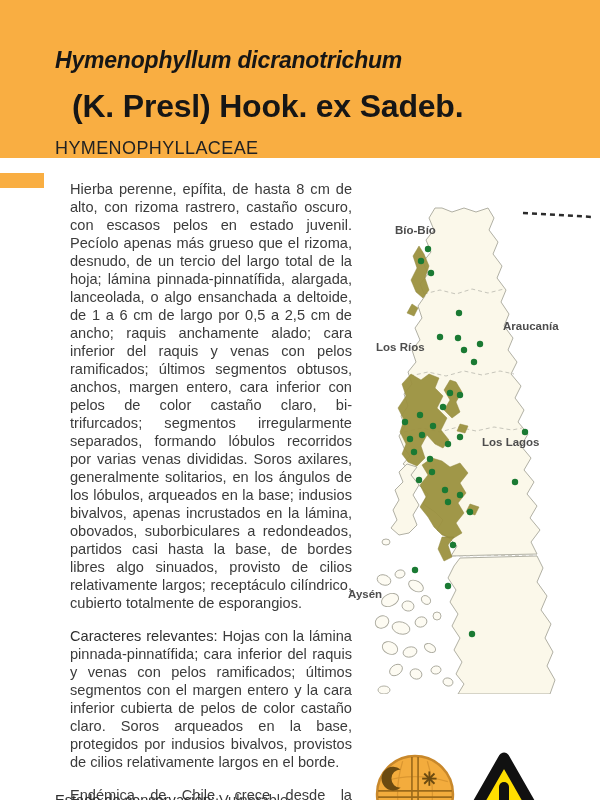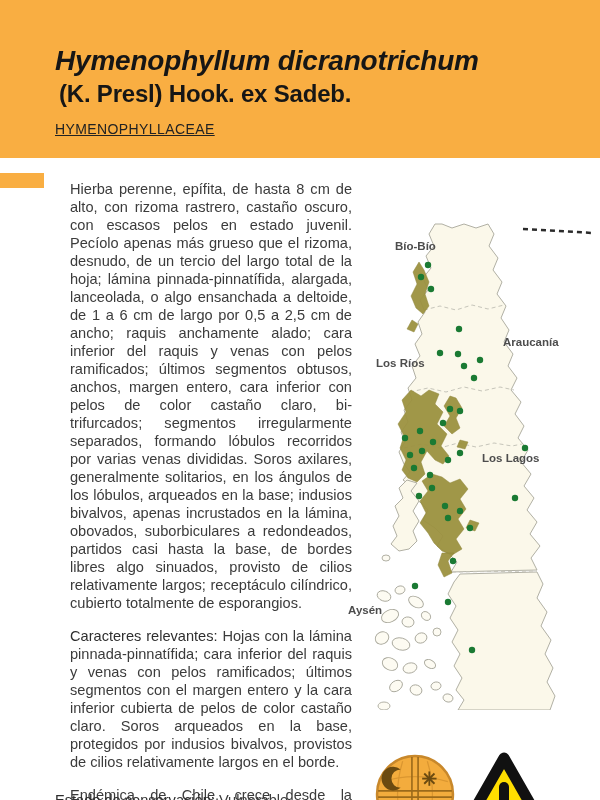--- a/index.html
+++ b/index.html
@@ -9,30 +9,30 @@
     font-family:"Liberation Sans", sans-serif;
     -webkit-font-smoothing:antialiased;
   }
   
   .header-band {
     position:absolute; left:0; top:0; width:600px; height:158px;
     background:var(--accent,#F9AE42);
   }
   .title-block { position:absolute; left:55px; top:46px; color:#161616; }
   .species-name {
-    font-size:28px; font-weight:bold; font-style:italic;
+    font-size:23px; font-weight:bold; font-style:italic;
     line-height:29px; letter-spacing:-0.2px; margin:0;
   }
   .species-author {
-    font-size:24px; font-weight:bold; font-style:normal;
-    line-height:29px; letter-spacing:-0.2px; margin:4px;
+    font-size:32px; font-weight:bold; font-style:normal;
+    line-height:29px; letter-spacing:-0.2px; margin:17px;
   }
   .family-name {
-    font-size:14px; font-weight:normal; letter-spacing:0.4px;
-    margin-top:13px; color:#222;text-decoration:underline;
+    font-size:18px; font-weight:normal; letter-spacing:0.4px;
+    margin-top:13px; color:#222;
   }
   
   .side-marker {
     position:absolute; left:0; top:173px; width:44px; height:15px;
     background:var(--accent,#F9AE42);
   }
   
   .text-col {
     position:absolute; left:55px; top:165px; width:312px;
     font-size:14.6px; line-height:18px; color:#3b3b3b;
@@ -41,21 +41,21 @@
   .text-col p { margin:15px; }
   .p-desc   { margin-bottom:9px !important; }
   .p-chars  { margin-bottom:15px !important; }
   .p-dist   { margin-bottom:5px !important; }
   .bold-lead { font-weight:normal; color:#2e2e2e; }
   .clipped-line {
     position:absolute; left:55px; top:792px; width:320px;
     font-size:14.6px; color:#3b3b3b; white-space:nowrap;
   }
   
-  .map-wrap { position:absolute; left:340px; top:220px; width:260px; height:490px; }
+  .map-wrap { position:absolute; left:340px; top:204px; width:260px; height:490px; }
   .map-wrap svg { display:block; }
   .land     { fill:var(--land,#FBF8EA); stroke:var(--map-border,#B1B0A4); stroke-width:1; }
   .island   { fill:#FDFBF2; stroke:#A9A89C; stroke-width:0.9; }
   .rboundary{ fill:none; stroke:#C6C5BA; stroke-width:1; stroke-dasharray:4,3; }
   .olive    { fill:var(--olive,#9C9240); stroke:#8A8134; stroke-width:0.5; opacity:0.95; }
   .region-label { font-family:"Liberation Sans",sans-serif; font-size:11.5px; font-weight:bold; fill:#4d4d4d; }
   
   .kultrun-icon { position:absolute; left:374px; top:753px; width:82px; height:82px; }
   .warning-icon { position:absolute; left:449px; top:750px; width:110px; height:100px; }
 </style>

